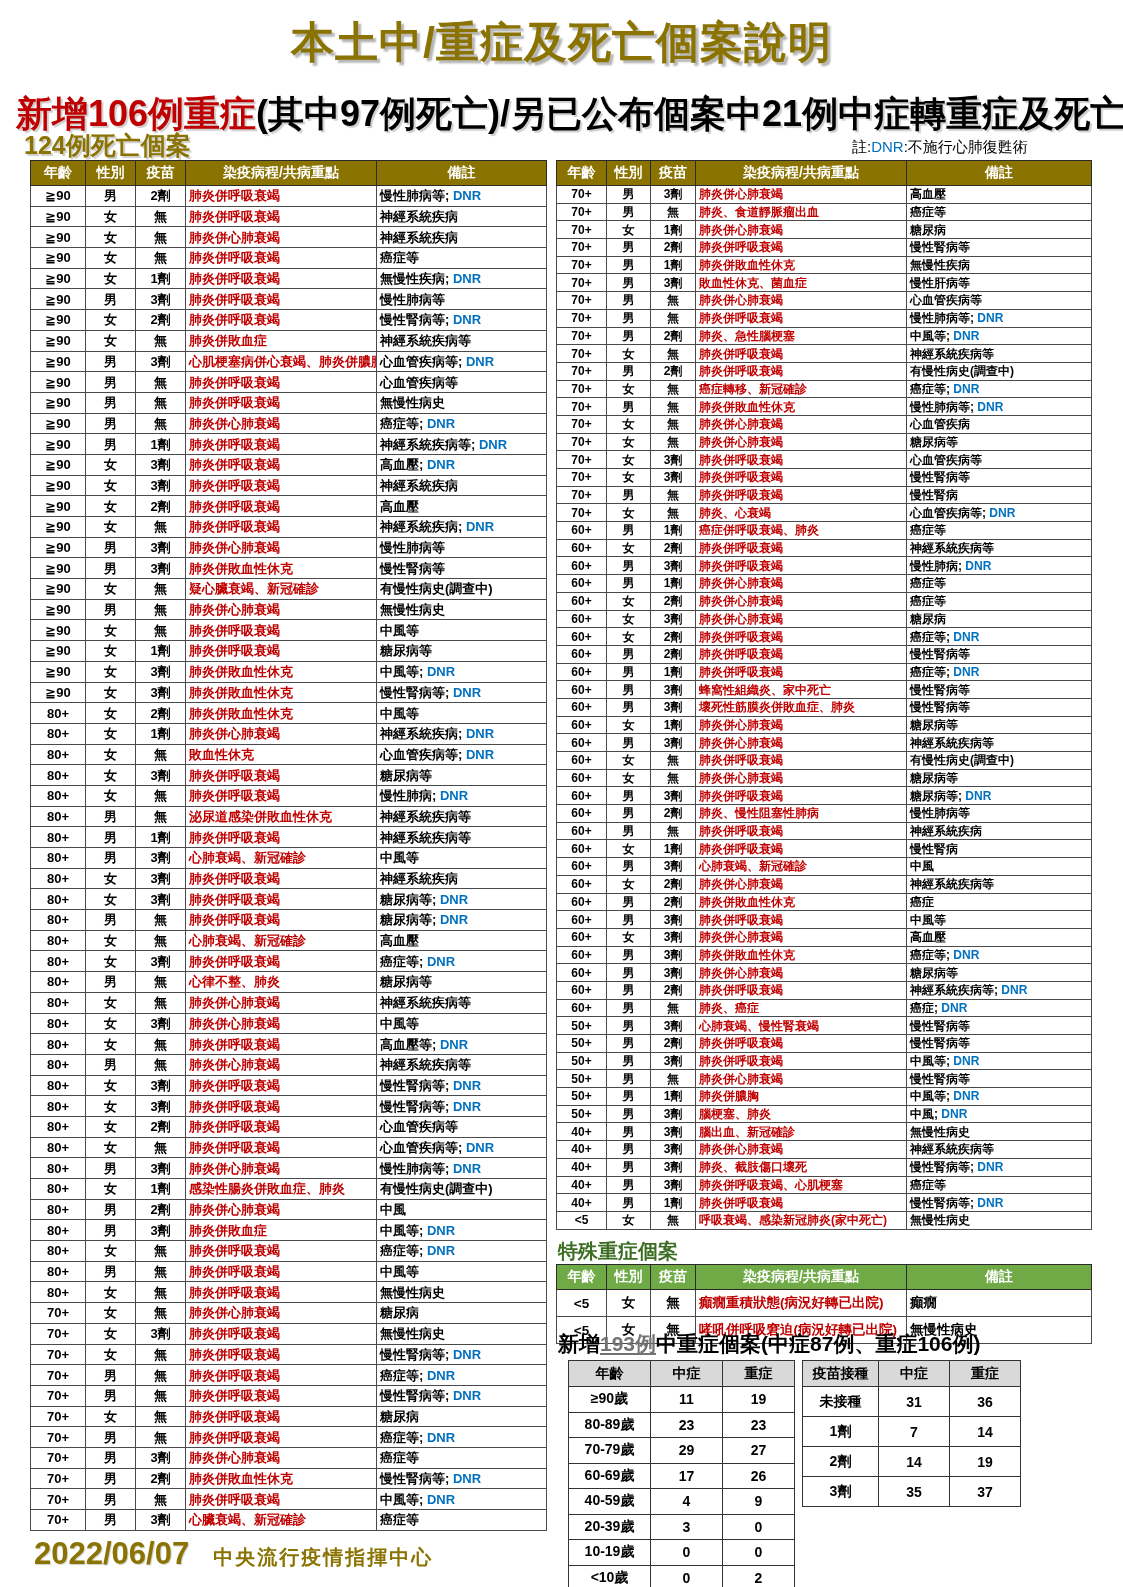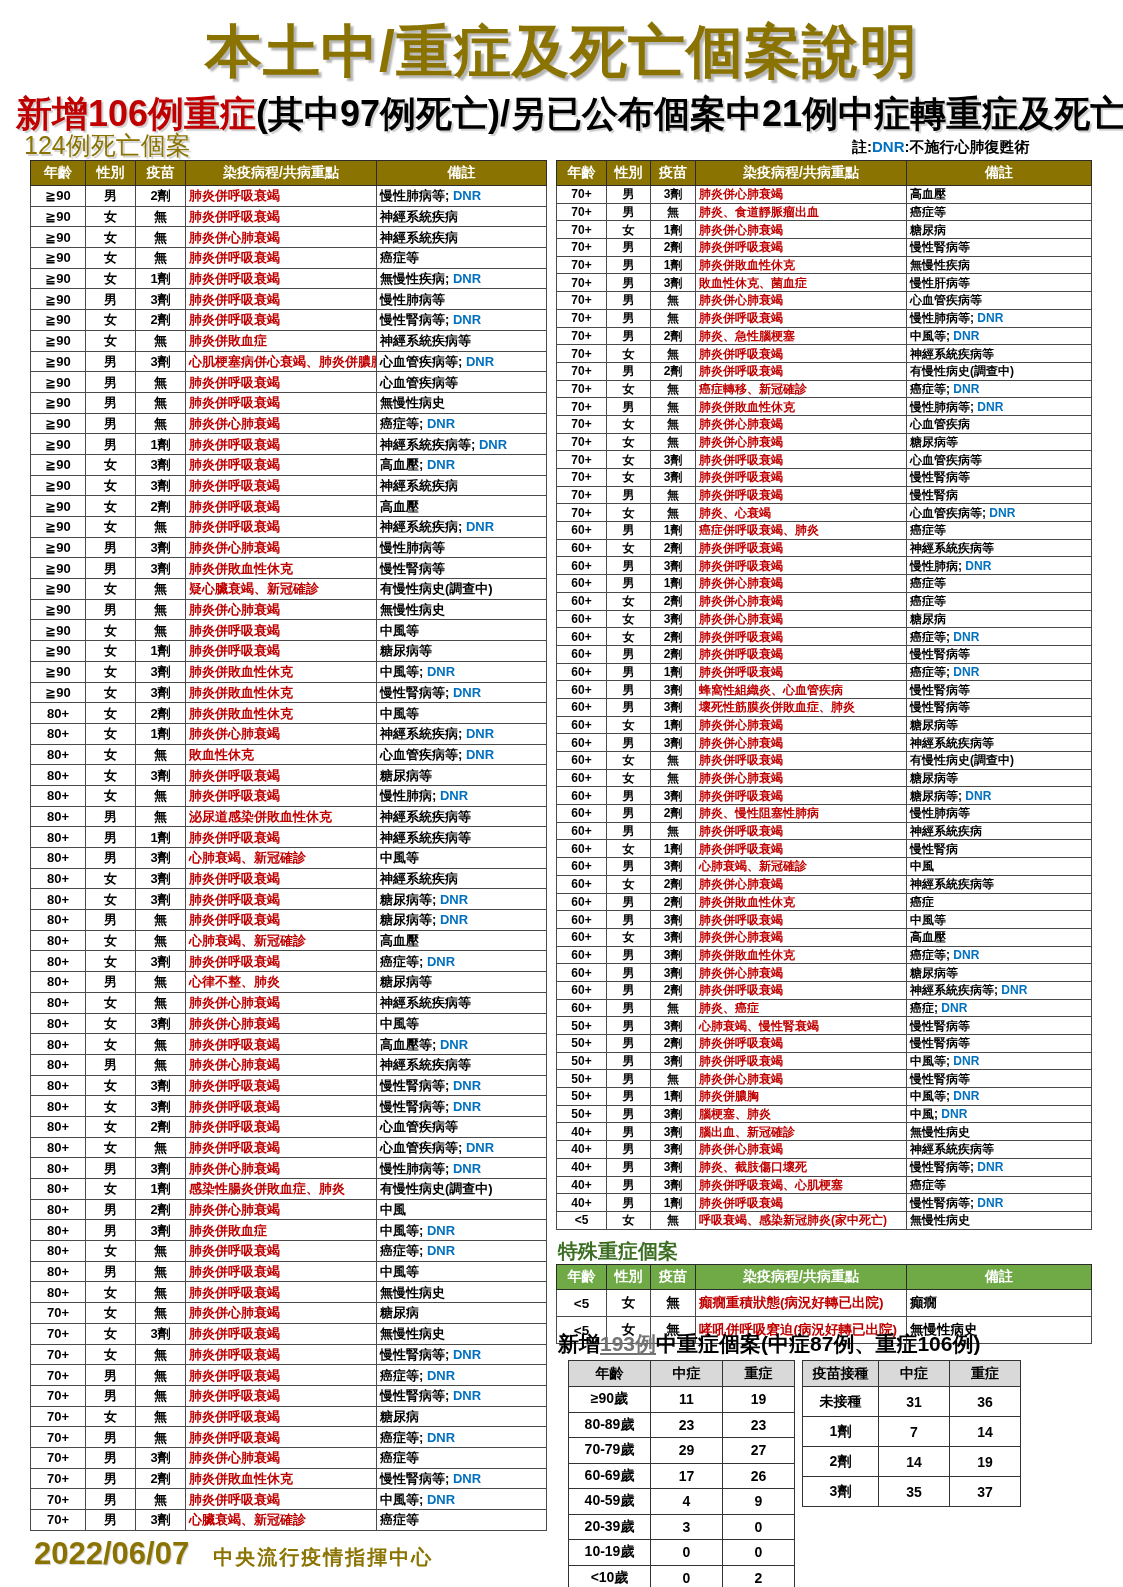--- a/index.html
+++ b/index.html
@@ -1,25 +1,25 @@
 <!DOCTYPE html>
 <html><head>
 <meta charset="utf-8">
 <style>
   html,body{margin:0;padding:0;}
   body{width:1123px;height:1587px;position:relative;background:#ffffff;
        font-family:"Liberation Sans","DejaVu Sans",sans-serif;color:#000;}
   .abs{position:absolute;}
   
-  .main-title{top:14px;left:0;width:1123px;text-align:center;font-size:57px;font-weight:900;
+  .main-title{top:14px;left:0;width:1123px;text-align:center;font-size:43px;font-weight:900;
               color:#8a7300;letter-spacing:1px;text-shadow:3px 3px 2px #b5b5b5;}
   .subtitle{top:90px;left:16px;font-size:36px;font-weight:800;text-shadow:2px 2px 1px #cfcfcf;white-space:nowrap;}
   .subtitle .red{color:#c00000;}
-  .deaths-title{top:129px;left:24px;font-size:25px;font-weight:400;color:#8a7300;text-shadow:2px 2px 1px #cfcfcf;}
-  .dnr-note{top:138px;left:852px;font-size:15px;font-weight:700;}
+  .deaths-title{top:129px;left:24px;font-size:25px;font-weight:700;color:#8a7300;text-shadow:2px 2px 1px #cfcfcf;}
+  .dnr-note{top:138px;left:852px;font-size:15px;font-weight:400;}
   .dnr-blue{color:#0070c0;}
   
   table{border-collapse:collapse;table-layout:fixed;border-radius:27px;}
   .death-table{position:absolute;}
   .death-table th{background:#8a7300;color:#fff;font-weight:700;border:1px solid #2b2b2b;
                   height:24px;font-size:14px;padding:0;overflow:hidden;white-space:nowrap;}
   .death-table td{border:1px solid #4a4a4a;padding:0 3px;overflow:hidden;white-space:nowrap;
                   font-weight:700;background:#fff;}
   #death-table-left{left:30px;top:160px;width:516px;}
   #death-table-left td{height:19.7px;font-size:13px;line-height:13px;}
@@ -750,21 +750,21 @@
         <td class="c">60+</td>
         <td class="c">男</td>
         <td class="c">1劑</td>
         <td class="disease">肺炎併呼吸衰竭</td>
         <td class="remark">癌症等;  <span class="dnr">DNR</span></td>
       </tr>
       <tr>
         <td class="c">60+</td>
         <td class="c">男</td>
         <td class="c">3劑</td>
-        <td class="disease">蜂窩性組織炎、心血管疾病</td>
+        <td class="disease">蜂窩性組織炎、家中死亡</td>
         <td class="remark">慢性腎病等</td>
       </tr>
       <tr>
         <td class="c">60+</td>
         <td class="c">男</td>
         <td class="c">3劑</td>
         <td class="disease">壞死性筋膜炎併敗血症、肺炎</td>
         <td class="remark">慢性腎病等</td>
       </tr>
       <tr>

